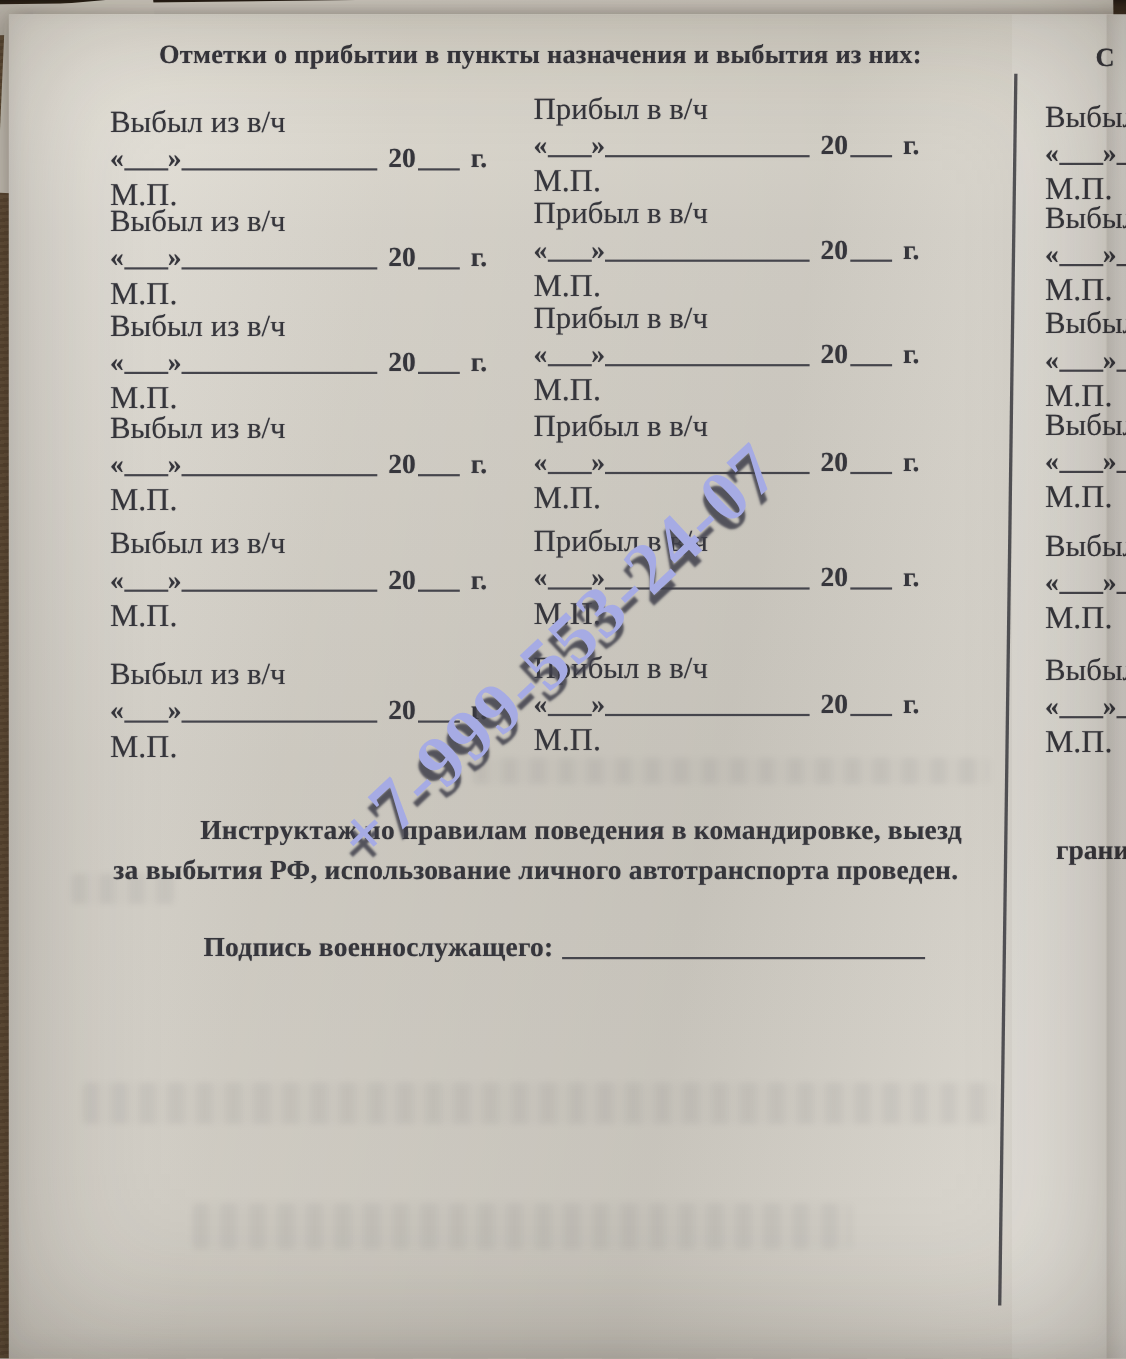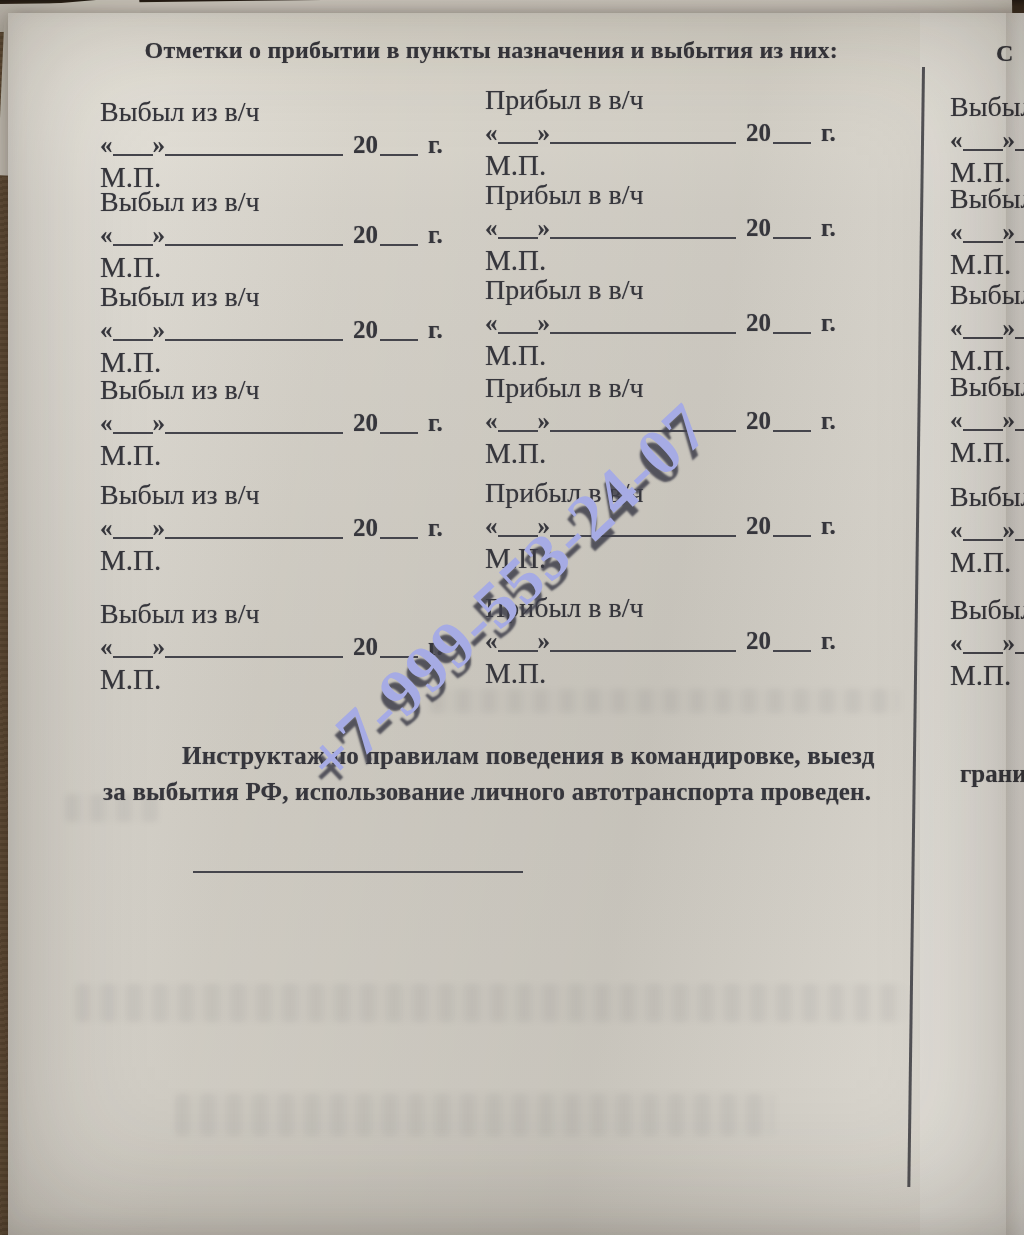--- a/index.html
+++ b/index.html
@@ -174,20 +174,20 @@
     </div>
 
   <div class="smudge s1"></div>
   <div class="smudge s2"></div>
   <div class="smudge s3"></div>
   <div class="smudge s4"></div>
 
   <div class="footer-line soft" style="left:174px;top:729px;">Инструктаж по правилам поведения в командировке, выезд</div>
   <div class="footer-line soft" style="left:95px;top:765px;">за выбытия РФ, использование личного автотранспорта проведен.</div>
   <div class="footer-line soft" style="left:177px;top:835px;">
-    <span class="blank sig"></span>
+    <span>Подпись военнослужащего:</span><span class="blank sig"></span>
   </div>
   <div class="p2-footer-frag soft">грани</div>
 
   <div class="watermark" style="color: rgb(166, 171, 228);">+7-999-553-24-07</div>
 </div>
 
 <div class="vignette"></div>
 
 </body></html>

